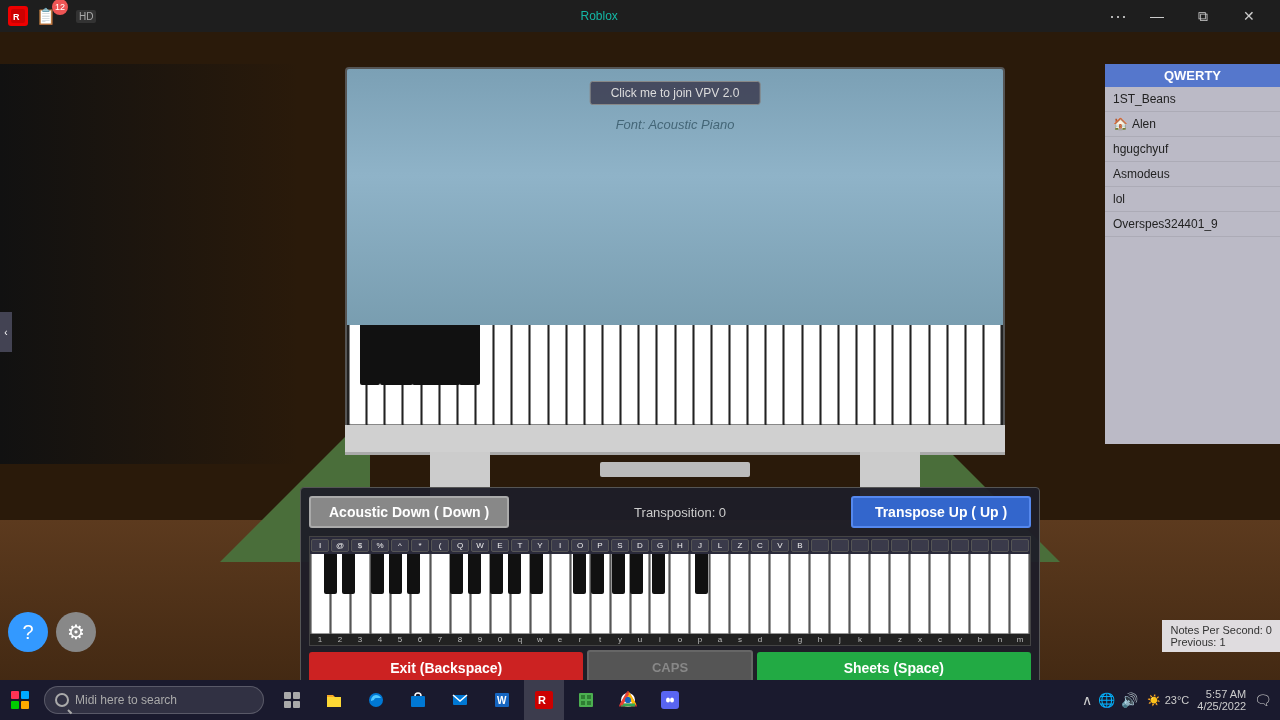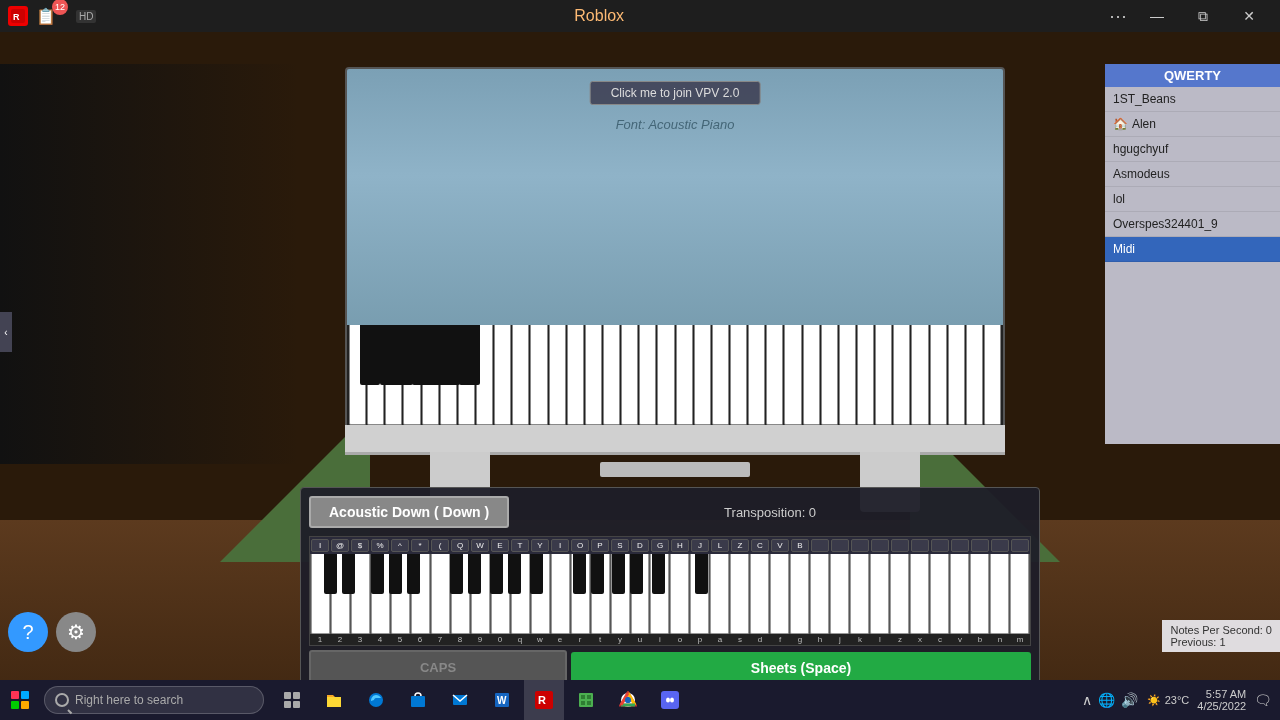--- a/index.html
+++ b/index.html
@@ -37,22 +37,22 @@
       background: #e00;
       border-radius: 3px;
       display: flex;
       align-items: center;
       justify-content: center;
       font-size: 10px;
       color: white;
       font-weight: bold;
     }
     .titlebar-title {
-      color: #fdba74;
-      font-size: 16px;
+      color: #14b8a6;
+      font-size: 12px;
     }
     .notification-badge {
       background: #e55;
       color: white;
       border-radius: 50%;
       width: 16px;
       height: 16px;
       font-size: 9px;
       display: flex;
       align-items: center;
@@ -632,20 +632,21 @@
   <div class="piano-base"></div>
   <div class="piano-leg-left"></div>
   <div class="piano-leg-right"></div>
   <div class="piano-pedal"></div>
 
   <div class="ui-controls">
 
     <div class="transpose-row">
       <button class="btn-transpose-down">Acoustic Down ( Down )</button>
       <span class="transposition-label">Transposition: 0</span>
+      <button class="btn-transpose-up">Transpose Up (  Up  )</button>
     </div>
 
     <div style="position:relative;background:#1a1a1a;border:1px solid #444;margin-bottom:4px;">
 
       <div style="display:flex;background:#2a2a3a;padding:1px 0;" id="kb-upper-row">
       <div style="flex: 1 1 0%; text-align: center; font-size: 8px; color: rgb(238, 238, 238); background: rgb(58, 58, 74); border: 1px solid rgb(85, 85, 85); border-radius: 2px; margin: 1px; padding: 1px 0px;">I</div>
           <div style="flex: 1 1 0%; text-align: center; font-size: 8px; color: rgb(238, 238, 238); background: rgb(58, 58, 74); border: 1px solid rgb(85, 85, 85); border-radius: 2px; margin: 1px; padding: 1px 0px;">@</div>
           <div style="flex: 1 1 0%; text-align: center; font-size: 8px; color: rgb(238, 238, 238); background: rgb(58, 58, 74); border: 1px solid rgb(85, 85, 85); border-radius: 2px; margin: 1px; padding: 1px 0px;">$</div>
           <div style="flex: 1 1 0%; text-align: center; font-size: 8px; color: rgb(238, 238, 238); background: rgb(58, 58, 74); border: 1px solid rgb(85, 85, 85); border-radius: 2px; margin: 1px; padding: 1px 0px;">%</div>
           <div style="flex: 1 1 0%; text-align: center; font-size: 8px; color: rgb(238, 238, 238); background: rgb(58, 58, 74); border: 1px solid rgb(85, 85, 85); border-radius: 2px; margin: 1px; padding: 1px 0px;">^</div>
@@ -775,20 +776,21 @@
           <div style="flex: 1 1 0%; text-align: center; font-size: 8px; color: rgb(187, 187, 187);">x</div>
           <div style="flex: 1 1 0%; text-align: center; font-size: 8px; color: rgb(187, 187, 187);">c</div>
           <div style="flex: 1 1 0%; text-align: center; font-size: 8px; color: rgb(187, 187, 187);">v</div>
           <div style="flex: 1 1 0%; text-align: center; font-size: 8px; color: rgb(187, 187, 187);">b</div>
           <div style="flex: 1 1 0%; text-align: center; font-size: 8px; color: rgb(187, 187, 187);">n</div>
           <div style="flex: 1 1 0%; text-align: center; font-size: 8px; color: rgb(187, 187, 187);">m</div>
         </div>
     </div>
 
     <div class="bottom-buttons">
+      <button class="btn-exit">Exit (Backspace)</button>
       <button class="btn-caps">CAPS</button>
       <button class="btn-sheets">Sheets (Space)</button>
     </div>
 
     <div class="volume-row">
       <button class="btn-vol-down">Volume Down (Left)</button>
       <span class="volume-label">Volume: 100%</span>
       <button class="btn-vol-up">Volume Up (Right)</button>
     </div>
   </div>
@@ -808,23 +810,20 @@
         </div>
         <div class="player-item">
           <span>Asmodeus</span>
         </div>
         <div class="player-item">
           <span>lol</span>
         </div>
         <div class="player-item">
           <span>Overspes324401_9</span>
         </div>
-        <div class="player-item active">
-          <span>Midi</span>
-        </div>
       </div>
   </div>
 
   <div class="left-collapse-btn">‹</div>
 
   <div class="notes-panel">
     <div>Notes Per Second: 0</div>
     <div>Previous: 1</div>
   </div>
 
@@ -842,21 +841,21 @@
         <rect y="10" width="8" height="8" fill="#0c0" rx="1"></rect>
         <rect x="10" y="10" width="8" height="8" fill="#fa0" rx="1"></rect>
       </svg>
   </div>
 
   <div class="taskbar-search">
     <div style="position:relative;width:14px;height:14px;">
       <div class="search-icon-circle"></div>
       <div class="search-icon-handle"></div>
     </div>
-    <span class="taskbar-search-text">Right here to search</span>
+    <span class="taskbar-search-text">Midi here to search</span>
   </div>
 
   <div class="taskbar-apps">
     <div class="taskbar-app">
       <svg width="18" height="18" viewBox="0 0 18 18">
           <rect x="1" y="1" width="7" height="7" rx="1" fill="#aaa"></rect>
           <rect x="10" y="1" width="7" height="7" rx="1" fill="#aaa"></rect>
           <rect x="1" y="10" width="7" height="7" rx="1" fill="#aaa"></rect>
           <rect x="10" y="10" width="7" height="7" rx="1" fill="#aaa"></rect>
         </svg>

